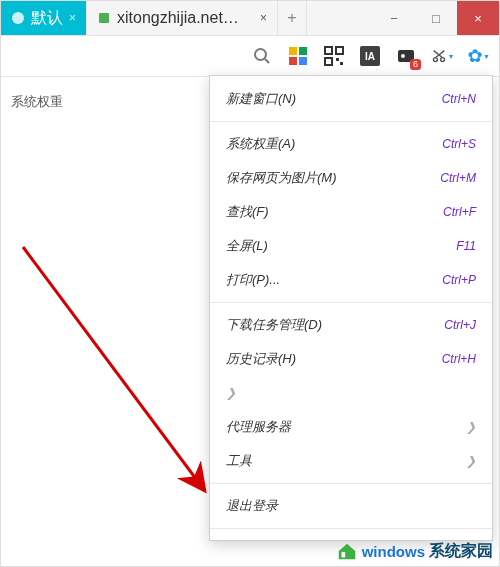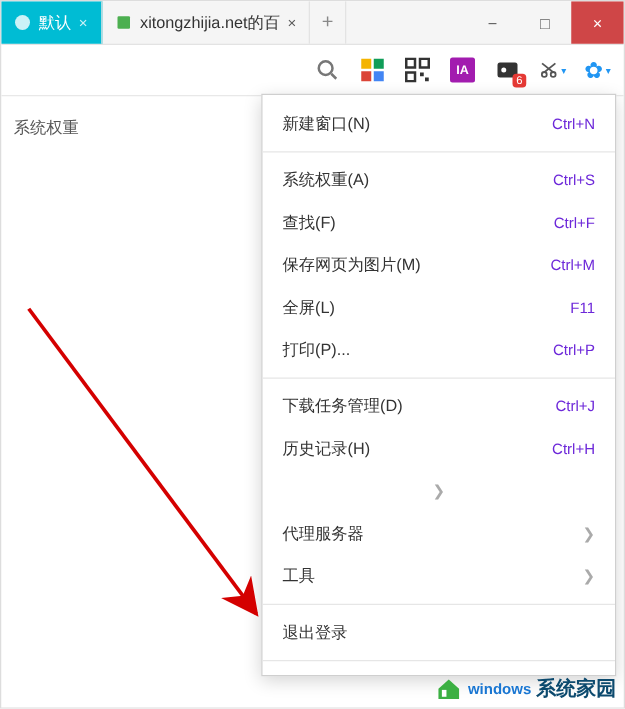--- a/index.html
+++ b/index.html
@@ -2,54 +2,54 @@
 <html><head>
 <meta charset="utf-8">
 <style>
   html,body{margin:0;padding:0;font-family:"Microsoft YaHei",Arial,sans-serif;font-size:13px;color:#333;background:#fff;}
   .stage{position:relative;width:500px;height:567px;overflow:hidden;border:1px solid #ddd;box-sizing:border-box;}
   
   .titlebar{display:flex;align-items:stretch;height:34px;background:#f5f5f5;border-bottom:1px solid #e3e3e3;}
   .tab{display:flex;align-items:center;gap:6px;padding:0 10px;border-right:1px solid #e3e3e3;max-width:170px;min-width:60px;overflow:hidden;white-space:nowrap;position:relative;}
   .tab.active{background:#00bcd4;color:#fff;}
   .tab .favicon{width:14px;height:14px;flex:0 0 14px;}
-  .tab .label{overflow:hidden;text-overflow:ellipsis;font-size:13px;}
+  .tab .label{overflow:hidden;text-overflow:ellipsis;font-size:16px;}
   .tab .closex{font-size:12px;opacity:.8;}
   .tab.active .closex{color:#fff;}
   .newtab{display:flex;align-items:center;justify-content:center;width:28px;font-size:16px;color:#888;border-right:1px solid #e3e3e3;}
   .winbtns{margin-left:auto;display:flex;}
   .winbtn{width:42px;display:flex;align-items:center;justify-content:center;color:#666;}
   .winbtn.close{background:#cf4647;color:#fff;}
   
   .toolbar{display:flex;align-items:center;height:40px;gap:14px;padding:0 10px;justify-content:flex-end;border-bottom:1px solid #e8e8e8;}
   .tb-icon{width:22px;height:22px;display:flex;align-items:center;justify-content:center;color:#666;position:relative;}
   .badge{position:absolute;bottom:-3px;right:-4px;background:#e53935;color:#fff;font-size:9px;line-height:1;padding:1px 3px;border-radius:3px;}
-  .ia-badge{background:#a21caf;color:#fff;font-size:10px;font-weight:bold;width:20px;height:20px;display:flex;align-items:center;justify-content:center;border-radius:2px;}
+  .ia-badge{background:#404040;color:#fff;font-size:10px;font-weight:bold;width:20px;height:20px;display:flex;align-items:center;justify-content:center;border-radius:2px;}
   .grid4{display:grid;grid-template-columns:8px 8px;grid-template-rows:8px 8px;gap:2px;}
   .grid4 span:nth-child(1){background:#f4b400;}
   .grid4 span:nth-child(2){background:#0f9d58;}
   .grid4 span:nth-child(3){background:#db4437;}
   .grid4 span:nth-child(4){background:#4285f4;}
   .gear{color:#2196f3;font-size:18px;}
   .dropcaret{font-size:8px;margin-left:2px;color:#2196f3;}
   
   .content{position:relative;padding:16px 10px;color:#555;font-size:13px;}
   
   .menu{position:absolute;top:74px;right:6px;width:282px;background:#fff;border:1px solid #cfcfcf;box-shadow:0 4px 14px rgba(0,0,0,.18);padding:6px 0;}
-  .mi{display:flex;align-items:center;height:34px;padding:0 16px;font-size:13px;color:#333;justify-content:center;}
+  .mi{display:flex;align-items:center;height:34px;padding:0 16px;font-size:13px;color:#333;justify-content:space-between;font-style:italic;}
   .mi .lab{flex:1;}
   .mi .sc{color:#6d28d9;font-size:12px;}
   .mi .chev{color:#aaa;font-size:12px;}
   .sep{height:1px;background:#e6e6e6;margin:5px 0;}
   
   .arrow{position:absolute;left:14px;top:238px;pointer-events:none;}
   
   .wm{position:absolute;right:6px;bottom:4px;display:flex;align-items:center;gap:4px;}
   .wm .logo{width:22px;height:22px;}
-  .wm .t1{color:#1976d2;font-size:12px;font-weight:bold;}
+  .wm .t1{color:#1976d2;font-size:15px;font-weight:bold;}
   .wm .t2{color:#0c4a6e;font-size:16px;font-weight:bold;}
 </style>
 </head>
 <body>
 <div class="stage">
 
   <div class="titlebar">
     <div class="tab active">
       <span class="favicon">
         <svg viewBox="0 0 14 14">
@@ -133,26 +133,26 @@
       <div class="mi">
         <span class="lab">新建窗口(N)</span>
         <span class="sc">Ctrl+N</span>
       </div>
       <div class="sep"></div>
       <div class="mi">
         <span class="lab">系统权重(A)</span>
         <span class="sc">Ctrl+S</span>
       </div>
       <div class="mi">
+        <span class="lab">保存网页为图片(M)</span>
+        <span class="sc">Ctrl+M</span>
+      </div>
+      <div class="mi">
         <span class="lab">查找(F)</span>
         <span class="sc">Ctrl+F</span>
-      </div>
-      <div class="mi">
-        <span class="lab">保存网页为图片(M)</span>
-        <span class="sc">Ctrl+M</span>
       </div>
       <div class="mi">
         <span class="lab">全屏(L)</span>
         <span class="sc">F11</span>
       </div>
       <div class="mi">
         <span class="lab">打印(P)...</span>
         <span class="sc">Ctrl+P</span>
       </div>
       <div class="sep"></div>

